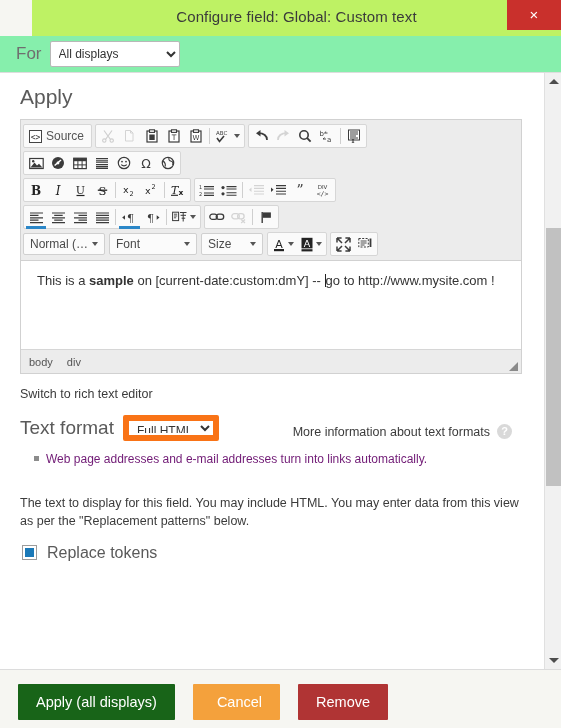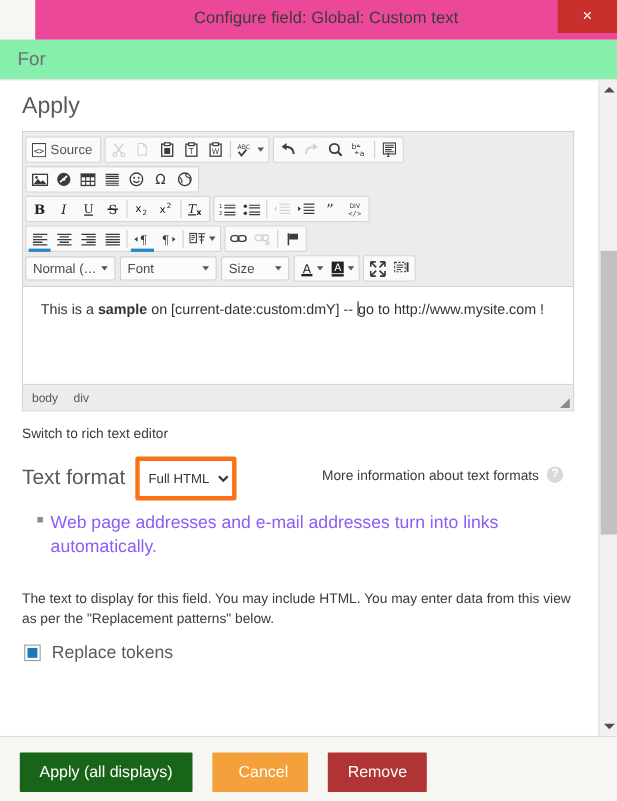--- a/index.html
+++ b/index.html
@@ -20,21 +20,21 @@
     width: 561px;
     height: 728px;
     background: #f6f6f2;
     box-sizing: border-box;
   }
 
   
   .titlebar {
     position: relative;
     height: 36px;
-    background: #ec4899;
+    background: #bef264;
     margin-left: 32px;
   }
   .dialog-title {
     position: absolute;
     left: 0;
     right: 0;
     top: 8px;
     text-align: center;
     font-size: 15px;
     color: #3b3b3b;
@@ -257,26 +257,26 @@
   .format-row {
     display: flex;
     align-items: center;
     gap: 9px;
   }
   .format-label {
     font-size: 19px;
     color: #5a5a5a;
   }
   .format-select {
-    height: 40px;
+    height: 26px;
     font-size: 12px;
     font-family: "Liberation Sans", sans-serif;
     color: #333;
     background: #ffffff;
-    border: 4px solid #f97316;
+    border: 6px solid #f97316;
     border-radius: 2px;
     padding: 2px 4px;
   }
   .more-info {
     position: absolute;
     right: 10px;
     top: 9px;
     display: flex;
     align-items: center;
     gap: 7px;
@@ -292,22 +292,22 @@
     color: #ffffff;
     font-size: 11px;
     line-height: 15px;
     text-align: center;
     font-weight: bold;
   }
   .tips {
     margin: 10px 0 0 0;
     padding: 0 0 0 26px;
     list-style: none;
-    font-size: 16px;
-    color: #8b5cf6;
+    font-size: 12px;
+    color: #701a75;
     line-height: 1.35;
   }
   .tips li {
     position: relative;
   }
   .tips li::before {
     content: "";
     position: absolute;
     left: -12px;
     top: 5px;
@@ -421,20 +421,23 @@
 
 <div class="dialog">
 
   <div class="titlebar">
     <div class="dialog-title">Configure field: Global: Custom text</div>
     <button class="close-button">×</button>
   </div>
 
   <div class="for-row">
     <span class="for-label">For</span>
+    <select class="displays-select">
+      <option>All displays</option>
+    </select>
   </div>
 
   <div class="body-wrap">
     <div class="body-inner">
 
       <h2 class="section-title">Apply</h2>
 
       <div class="cke">
         <div class="cke-top">
 

